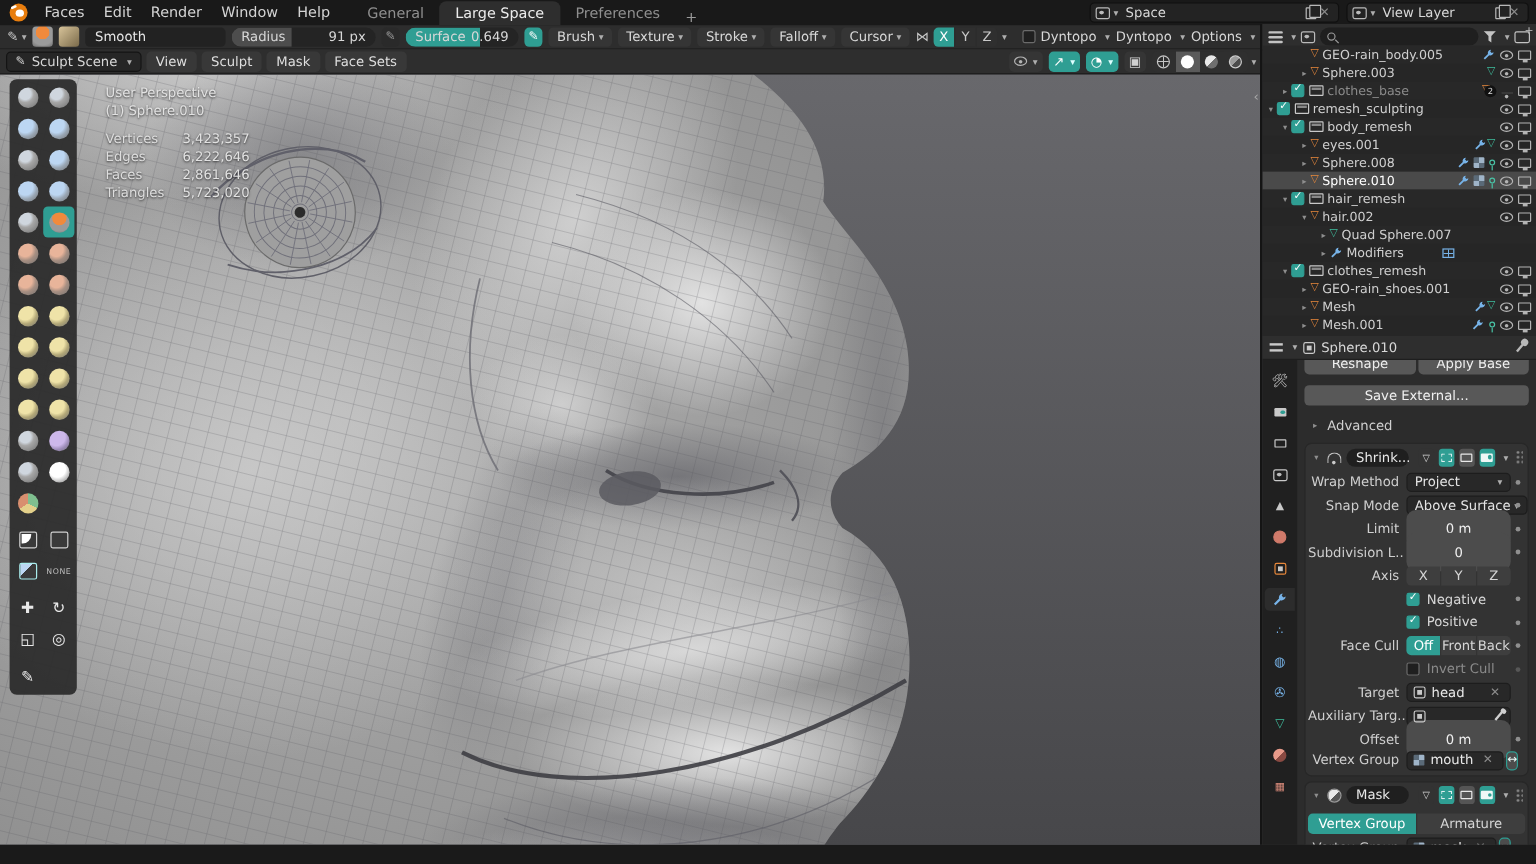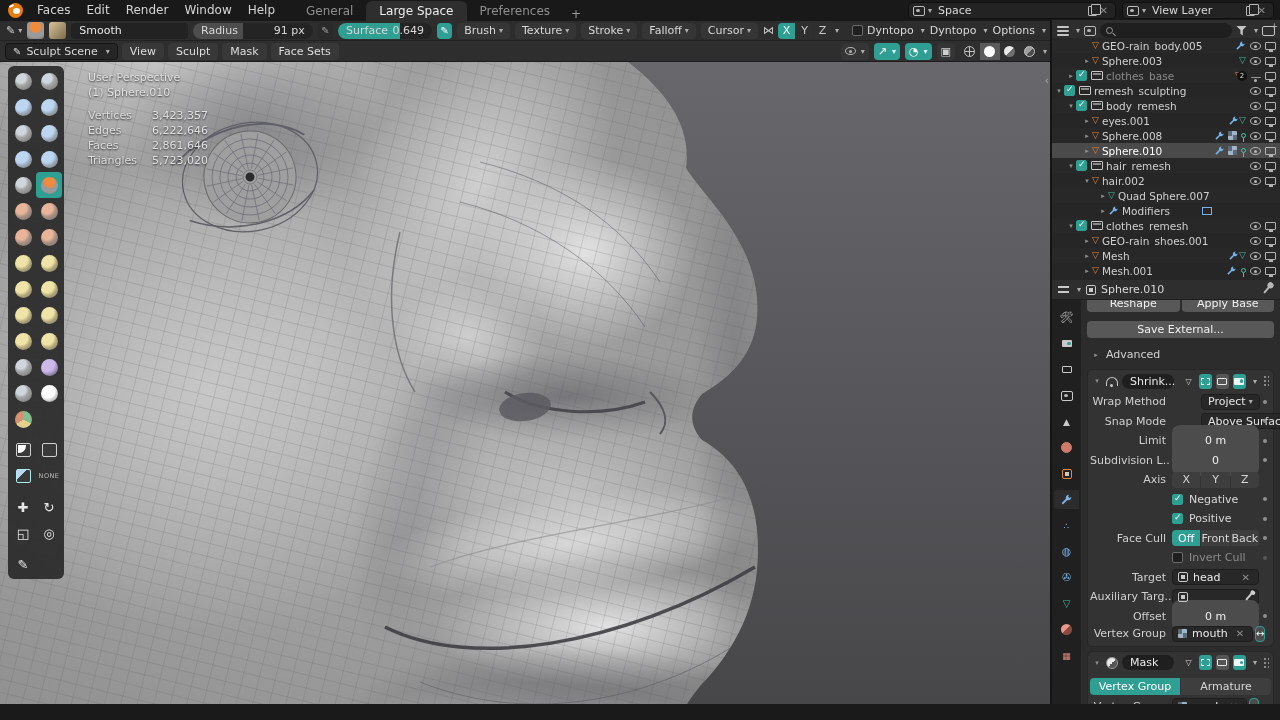--- a/index.html
+++ b/index.html
@@ -208,21 +208,21 @@
   .cam-ic:after{ content:""; position:absolute; right:1px; top:1.5px; width:3.5px; height:3.5px; border-radius:50%; background:#2f9e93;}
   .mon-ic{ width:10px; height:7px; border:1.2px solid #e9e9e9; border-radius:1px;}
   .dragdots{ width:8px; height:12px; margin-left:2px;
     background-image:radial-gradient(#8a8a8a 1px, #0000 1.2px);
     background-size:4px 4px; }
   .prow{ display:flex; align-items:center; height:19.5px; padding:0 2px; }
   .plbl{ width:82px; text-align:right; padding-right:6px; color:#cfcfcf; white-space:nowrap; overflow:hidden; flex:none;}
   .pwgt{ flex:1; display:flex; align-items:center; min-width:0; }
   .pdot{ width:12px; display:flex; justify-content:center; flex:none;}
   .wdrop{ flex:1; height:16px; background:#282828; border:1px solid #1d1d1d; border-radius:4px;
-          display:flex; align-items:center; padding:0 6px; color:#e4e4e4;margin-left:29px; }
+          display:flex; align-items:center; padding:0 6px; color:#e4e4e4; }
   .wdrop .grow{ flex:1; overflow:hidden; white-space:nowrap;}
   .wval{ flex:1; height:32px; background:#4c4c4c; border-radius:8px; display:flex; align-items:center;
          justify-content:center; color:#f0f0f0; }
   .seg{ flex:1; display:flex; gap:1px; }
   .segbtn{ flex:1; height:16px; background:#3e3e3e; color:#d6d6d6; display:flex; align-items:center; justify-content:center;}
   .segbtn.first{ border-radius:4px 0 0 4px;} .segbtn.last{ border-radius:0 4px 4px 0;}
   .segbtn.on{ background:#2f9e93; color:#fff; }
   .chkrow{ display:flex; align-items:center; gap:6px; }
   .wfield{ flex:1; height:16px; background:#282828; border:1px solid #1d1d1d; border-radius:4px;
            display:flex; align-items:center; padding:0 5px; gap:5px; color:#e9e9e9;}

